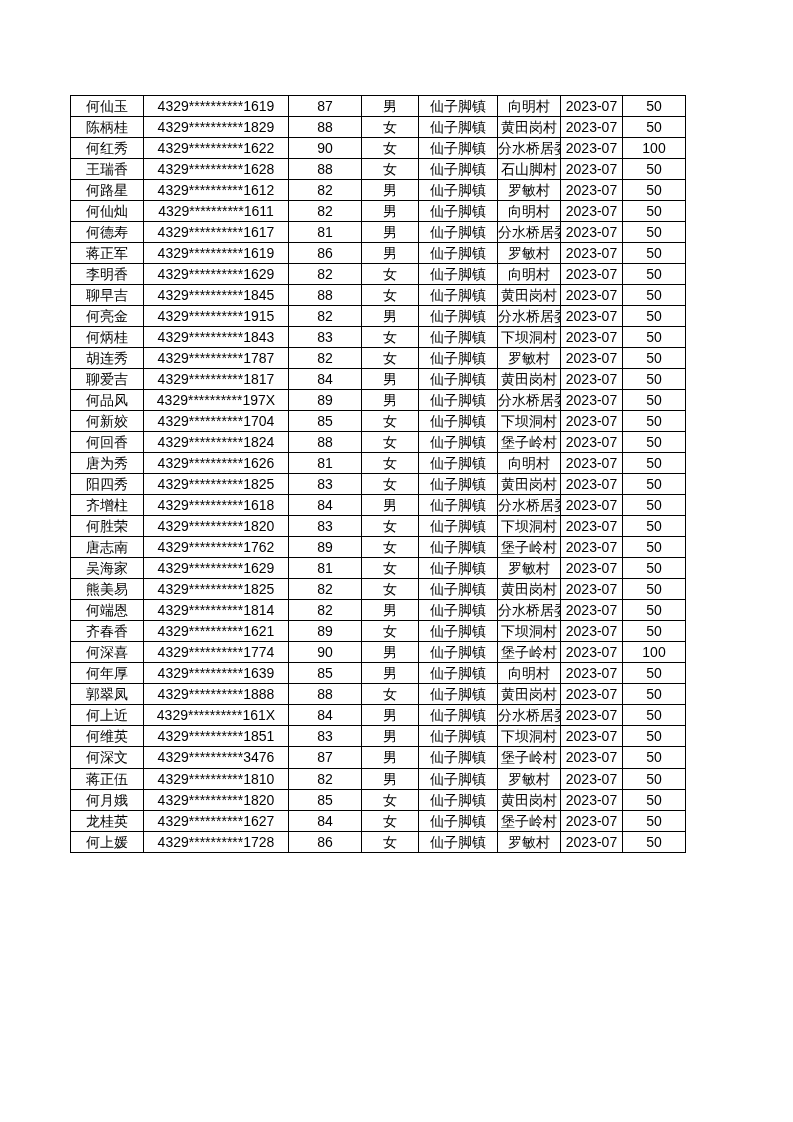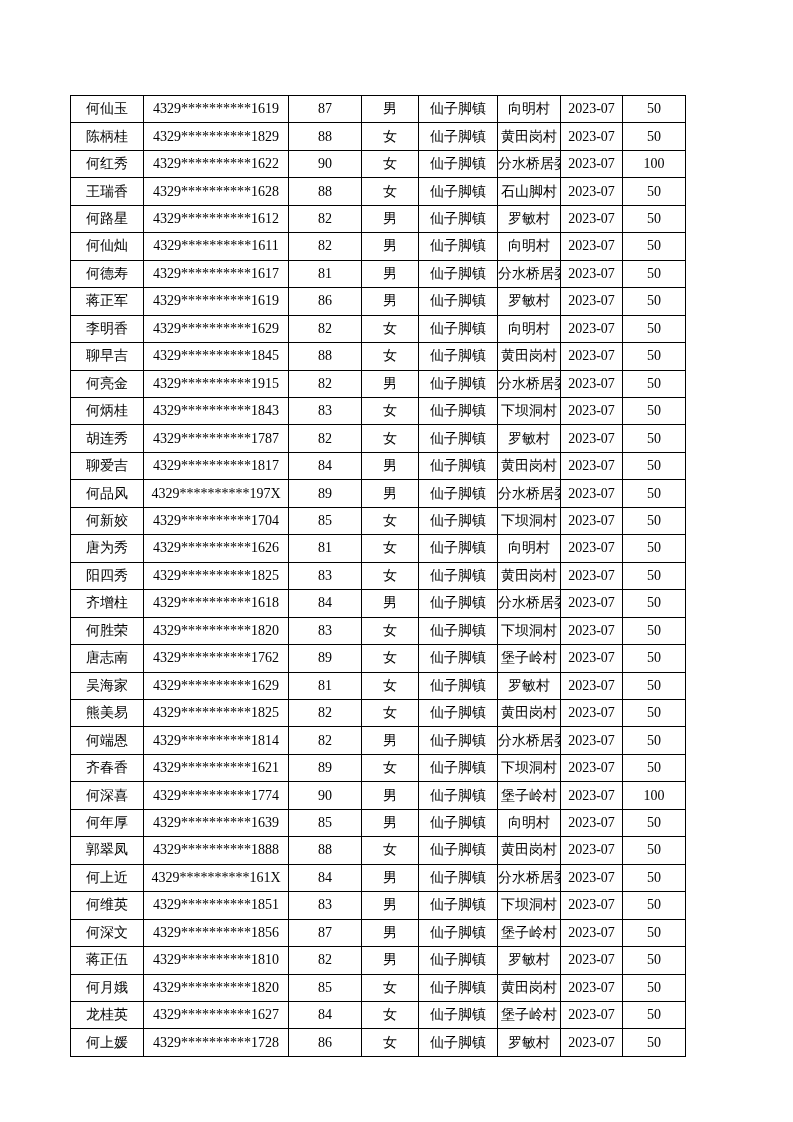--- a/index.html
+++ b/index.html
@@ -18,24 +18,23 @@
     width: 793px;
     height: 1122px;
     background: #ffffff;
     overflow: hidden;
   }
   table.roster {
     position: absolute;
     left: 70px;
     top: 95px;
     width: 615px;
-    height: 962px;
+    height: 758px;
     border-collapse: collapse;
     table-layout: fixed;
-    font-family: Liberation Serif, serif;
   }
   table.roster td {
     border: 1.5px solid var(--border-color, #000000);
     padding: 0;
     text-align: center;
     vertical-align: middle;
     font-size: 14px;
     line-height: 1;
     white-space: nowrap;
     overflow: hidden;
@@ -225,20 +224,30 @@
           <td class="col-name">何新姣</td>
           <td class="col-id_number">4329**********1704</td>
           <td class="col-age">85</td>
           <td class="col-gender">女</td>
           <td class="col-town">仙子脚镇</td>
           <td class="col-village">下坝洞村</td>
           <td class="col-month">2023-07</td>
           <td class="col-amount">50</td>
         </tr>
         <tr>
+          <td class="col-name">何回香</td>
+          <td class="col-id_number">4329**********1824</td>
+          <td class="col-age">88</td>
+          <td class="col-gender">女</td>
+          <td class="col-town">仙子脚镇</td>
+          <td class="col-village">堡子岭村</td>
+          <td class="col-month">2023-07</td>
+          <td class="col-amount">50</td>
+        </tr>
+        <tr>
           <td class="col-name">唐为秀</td>
           <td class="col-id_number">4329**********1626</td>
           <td class="col-age">81</td>
           <td class="col-gender">女</td>
           <td class="col-town">仙子脚镇</td>
           <td class="col-village">向明村</td>
           <td class="col-month">2023-07</td>
           <td class="col-amount">50</td>
         </tr>
         <tr>
@@ -366,21 +375,21 @@
           <td class="col-id_number">4329**********1851</td>
           <td class="col-age">83</td>
           <td class="col-gender">男</td>
           <td class="col-town">仙子脚镇</td>
           <td class="col-village">下坝洞村</td>
           <td class="col-month">2023-07</td>
           <td class="col-amount">50</td>
         </tr>
         <tr>
           <td class="col-name">何深文</td>
-          <td class="col-id_number">4329**********1856</td>
+          <td class="col-id_number">4329**********3476</td>
           <td class="col-age">87</td>
           <td class="col-gender">男</td>
           <td class="col-town">仙子脚镇</td>
           <td class="col-village">堡子岭村</td>
           <td class="col-month">2023-07</td>
           <td class="col-amount">50</td>
         </tr>
         <tr>
           <td class="col-name">蒋正伍</td>
           <td class="col-id_number">4329**********1810</td>

